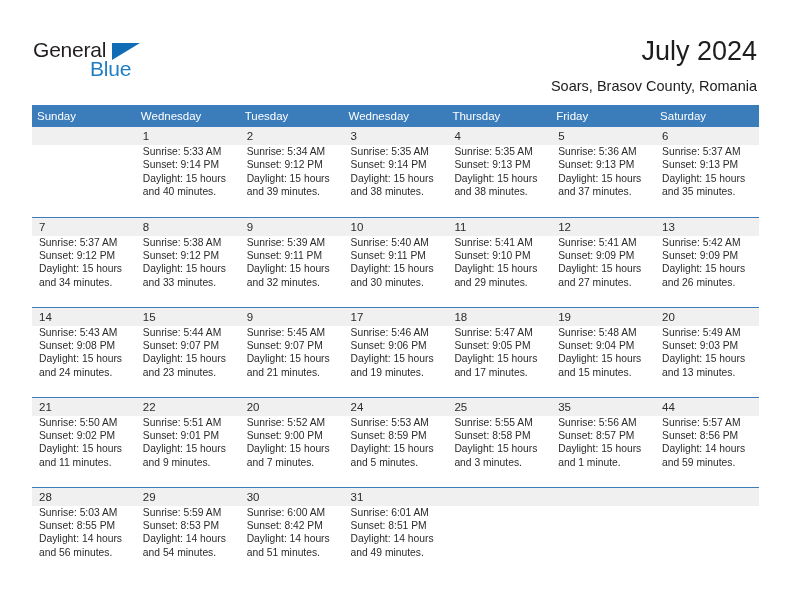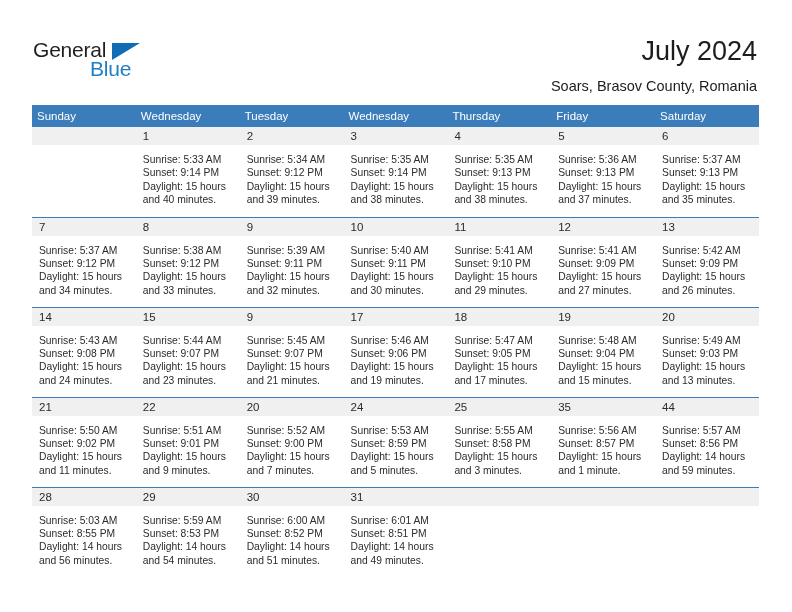--- a/index.html
+++ b/index.html
@@ -109,21 +109,21 @@
   .cal tr.week:first-child td { border-top: none; }
   .daynum {
     background: #f0f0f0;
     font-size: 11.5px;
     color: #2b2b2b;
     padding: 3px 0 3px 7px;
     height: 18px;
     line-height: 12px;
   }
   .info {
-    padding: 8px 5px 0 7px;
+    padding: 0 5px 0 7px;
     font-size: 10.3px;
     line-height: 13.4px;
     color: #2b2b2b;
     white-space: pre-line;
   }
 </style>
 </head>
 <body>
 
 <div id="page">
@@ -365,21 +365,21 @@
           <td>
             <div class="daynum">29</div>
             <div class="info">Sunrise: 5:59 AM
 Sunset: 8:53 PM
 Daylight: 14 hours
 and 54 minutes.</div>
           </td>
           <td>
             <div class="daynum">30</div>
             <div class="info">Sunrise: 6:00 AM
-Sunset: 8:52 PM
+Sunset: 8:42 PM
 Daylight: 14 hours
 and 51 minutes.</div>
           </td>
           <td>
             <div class="daynum">31</div>
             <div class="info">Sunrise: 6:01 AM
 Sunset: 8:51 PM
 Daylight: 14 hours
 and 49 minutes.</div>
           </td>

